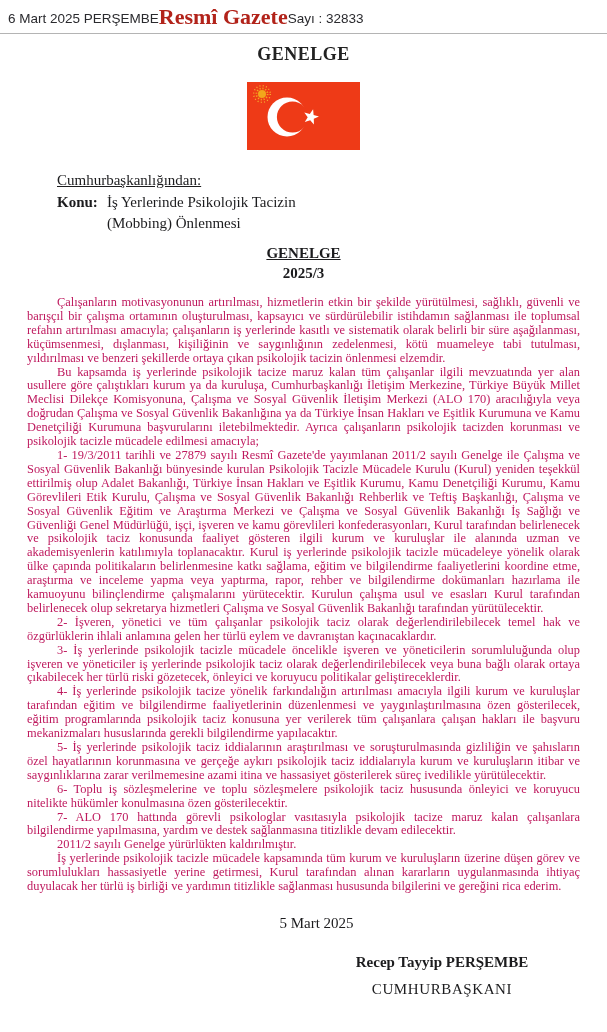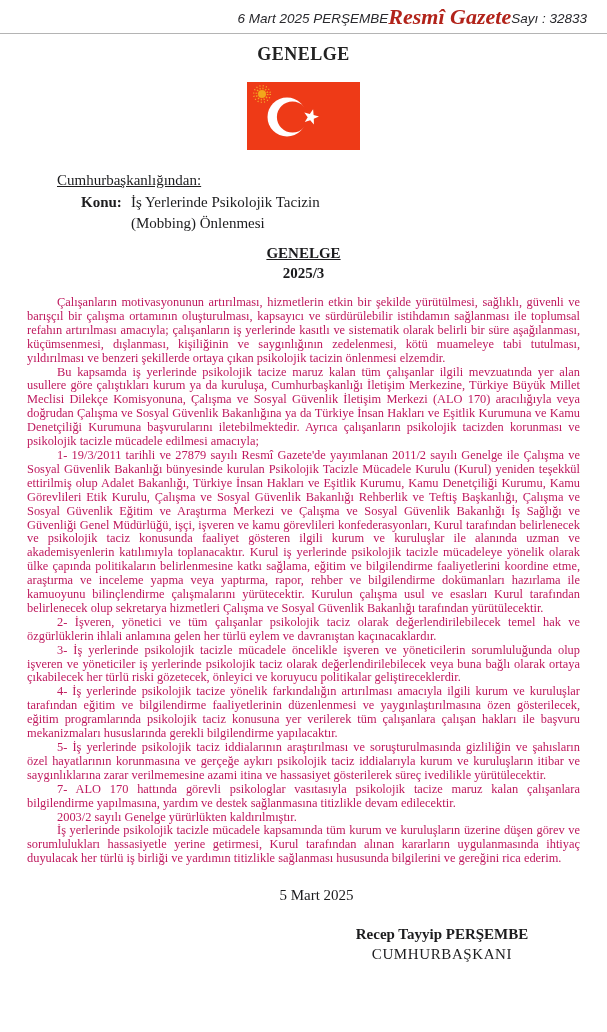--- a/index.html
+++ b/index.html
@@ -11,22 +11,22 @@
   *{box-sizing:border-box;}
   html,body{margin:0;padding:0;}
   body{
     width:607px;height:1032px;background:#ffffff;overflow:hidden;
     font-family:"Liberation Serif","DejaVu Serif",serif;color:var(--ink);
   }
   .page{position:relative;width:607px;height:1032px;background:#fff;}
 
   
   .masthead{
-    display:flex;align-items:flex-end;justify-content:flex-end;
-    padding:8px 20px 0 8px;height:26px;font-style:italic;
+    display:flex;align-items:flex-end;justify-content:flex-start;
+    padding:8px 20px 0 8px;height:26px;
   }
   .masthead .date,.masthead .issue{
     font-family:"Liberation Sans","DejaVu Sans",sans-serif;
     font-size:13.5px;color:#2a2a2e;white-space:nowrap;
   }
   .masthead .gazette-title{
     font-family:"Liberation Serif","DejaVu Serif",serif;
     font-size:22px;font-weight:bold;color:var(--title-red);
     line-height:22px;white-space:nowrap;transform:translateY(2px);
   }
@@ -39,21 +39,21 @@
   }
 
   
   .flag-wrap{width:113px;height:68px;margin:17px auto 0 auto;}
   .flag-wrap svg{display:block;}
 
   
   .from-block{margin:20px 0 0 57px;font-size:15px;line-height:21px;}
   .sender{text-decoration:underline;}
   .subject-row{display:flex;margin-top:1px;}
-  .subject-label{font-weight:bold;width:50px;flex:0 0 50px;margin-left:24px;}
+  .subject-label{font-weight:bold;width:50px;flex:0 0 50px;}
   .subject-lines{white-space:pre-line;}
 
   
   .circular-heading{text-align:center;margin-top:9px;font-size:15px;line-height:20px;}
   .circular-heading .c-title{font-weight:bold;text-decoration:underline;}
   .circular-heading .c-number{font-weight:bold;}
 
   
   .body{margin:13px 27px 0 27px;}
   .body p{
@@ -61,21 +61,21 @@
     text-align:justify;text-indent:30px;color:#be185d;
   }
 
   
   .date-line{text-align:center;margin-top:21px;font-size:15px;padding-left:26px;}
   .signature{
     margin:20px 50px 0 auto;width:230px;text-align:center;
     font-size:15px;line-height:20px;
   }
   .signature .sig-name{font-weight:bold;}
-  .signature .sig-title{letter-spacing:0.6px;}
+  .signature .sig-title{margin-top:7px;letter-spacing:0.6px;}
 </style>
 </head>
 <body>
 
 <div class="page">
 
   <div class="masthead">
     <span class="date">6 Mart 2025 PERŞEMBE</span>
     <span class="gazette-title">Resmî Gazete</span>
     <span class="issue">Sayı : 32833</span>
@@ -116,22 +116,23 @@
   </div>
 
   <div class="body">
     <p>Çalışanların motivasyonunun artırılması, hizmetlerin etkin bir şekilde yürütülmesi, sağlıklı, güvenli ve barışçıl bir çalışma ortamının oluşturulması, kapsayıcı ve sürdürülebilir istihdamın sağlanması ile toplumsal refahın artırılması amacıyla; çalışanların iş yerlerinde kasıtlı ve sistematik olarak belirli bir süre aşağılanması, küçümsenmesi, dışlanması, kişiliğinin ve saygınlığının zedelenmesi, kötü muameleye tabi tutulması, yıldırılması ve benzeri şekillerde ortaya çıkan psikolojik tacizin önlenmesi elzemdir.</p>
     <p>Bu kapsamda iş yerlerinde psikolojik tacize maruz kalan tüm çalışanlar ilgili mevzuatında yer alan usullere göre çalıştıkları kurum ya da kuruluşa, Cumhurbaşkanlığı İletişim Merkezine, Türkiye Büyük Millet Meclisi Dilekçe Komisyonuna, Çalışma ve Sosyal Güvenlik İletişim Merkezi (ALO 170) aracılığıyla veya doğrudan Çalışma ve Sosyal Güvenlik Bakanlığına ya da Türkiye İnsan Hakları ve Eşitlik Kurumuna ve Kamu Denetçiliği Kurumuna başvurularını iletebilmektedir. Ayrıca çalışanların psikolojik tacizden korunması ve psikolojik tacizle mücadele edilmesi amacıyla;</p>
     <p>1- 19/3/2011 tarihli ve 27879 sayılı Resmî Gazete'de yayımlanan 2011/2 sayılı Genelge ile Çalışma ve Sosyal Güvenlik Bakanlığı bünyesinde kurulan Psikolojik Tacizle Mücadele Kurulu (Kurul) yeniden teşekkül ettirilmiş olup Adalet Bakanlığı, Türkiye İnsan Hakları ve Eşitlik Kurumu, Kamu Denetçiliği Kurumu, Kamu Görevlileri Etik Kurulu, Çalışma ve Sosyal Güvenlik Bakanlığı Rehberlik ve Teftiş Başkanlığı, Çalışma ve Sosyal Güvenlik Eğitim ve Araştırma Merkezi ve Çalışma ve Sosyal Güvenlik Bakanlığı İş Sağlığı ve Güvenliği Genel Müdürlüğü, işçi, işveren ve kamu görevlileri konfederasyonları, Kurul tarafından belirlenecek ve psikolojik taciz konusunda faaliyet gösteren ilgili kurum ve kuruluşlar ile alanında uzman ve akademisyenlerin katılımıyla toplanacaktır. Kurul iş yerlerinde psikolojik tacizle mücadeleye yönelik olarak ülke çapında politikaların belirlenmesine katkı sağlama, eğitim ve bilgilendirme faaliyetlerini koordine etme, araştırma ve inceleme yapma veya yaptırma, rapor, rehber ve bilgilendirme dokümanları hazırlama ile kamuoyunu bilinçlendirme çalışmalarını yürütecektir. Kurulun çalışma usul ve esasları Kurul tarafından belirlenecek olup sekretarya hizmetleri Çalışma ve Sosyal Güvenlik Bakanlığı tarafından yürütülecektir.</p>
     <p>2- İşveren, yönetici ve tüm çalışanlar psikolojik taciz olarak değerlendirilebilecek temel hak ve özgürlüklerin ihlali anlamına gelen her türlü eylem ve davranıştan kaçınacaklardır.</p>
     <p>3- İş yerlerinde psikolojik tacizle mücadele öncelikle işveren ve yöneticilerin sorumluluğunda olup işveren ve yöneticiler iş yerlerinde psikolojik taciz olarak değerlendirilebilecek veya buna bağlı olarak ortaya çıkabilecek her türlü riski gözetecek, önleyici ve koruyucu politikalar geliştireceklerdir.</p>
     <p>4- İş yerlerinde psikolojik tacize yönelik farkındalığın artırılması amacıyla ilgili kurum ve kuruluşlar tarafından eğitim ve bilgilendirme faaliyetlerinin düzenlenmesi ve yaygınlaştırılmasına özen gösterilecek, eğitim programlarında psikolojik taciz konusuna yer verilerek tüm çalışanlara çalışan hakları ile başvuru mekanizmaları hususlarında gerekli bilgilendirme yapılacaktır.</p>
     <p>5- İş yerlerinde psikolojik taciz iddialarının araştırılması ve soruşturulmasında gizliliğin ve şahısların özel hayatlarının korunmasına ve gerçeğe aykırı psikolojik taciz iddialarıyla kurum ve kuruluşların itibar ve saygınlıklarına zarar verilmemesine azami itina ve hassasiyet gösterilerek süreç ivedilikle yürütülecektir.</p>
+    <p>6- Toplu iş sözleşmelerine ve toplu sözleşmelere psikolojik taciz hususunda önleyici ve koruyucu nitelikte hükümler konulmasına özen gösterilecektir.</p>
     <p>7- ALO 170 hattında görevli psikologlar vasıtasıyla psikolojik tacize maruz kalan çalışanlara bilgilendirme yapılmasına, yardım ve destek sağlanmasına titizlikle devam edilecektir.</p>
-    <p>2003/2 sayılı Genelge yürürlükten kaldırılmıştır.</p>
+    <p>2011/2 sayılı Genelge yürürlükten kaldırılmıştır.</p>
     <p>İş yerlerinde psikolojik tacizle mücadele kapsamında tüm kurum ve kuruluşların üzerine düşen görev ve sorumlulukları hassasiyetle yerine getirmesi, Kurul tarafından alınan kararların uygulanmasında ihtiyaç duyulacak her türlü iş birliği ve yardımın titizlikle sağlanması hususunda bilgilerini ve gereğini rica ederim.</p>
   </div>
 
   <div class="date-line">5 Mart 2025</div>
 
   <div class="signature">
     <div class="sig-name">Recep Tayyip PERŞEMBE</div>
     <div class="sig-title">CUMHURBAŞKANI</div>
   </div>
 

